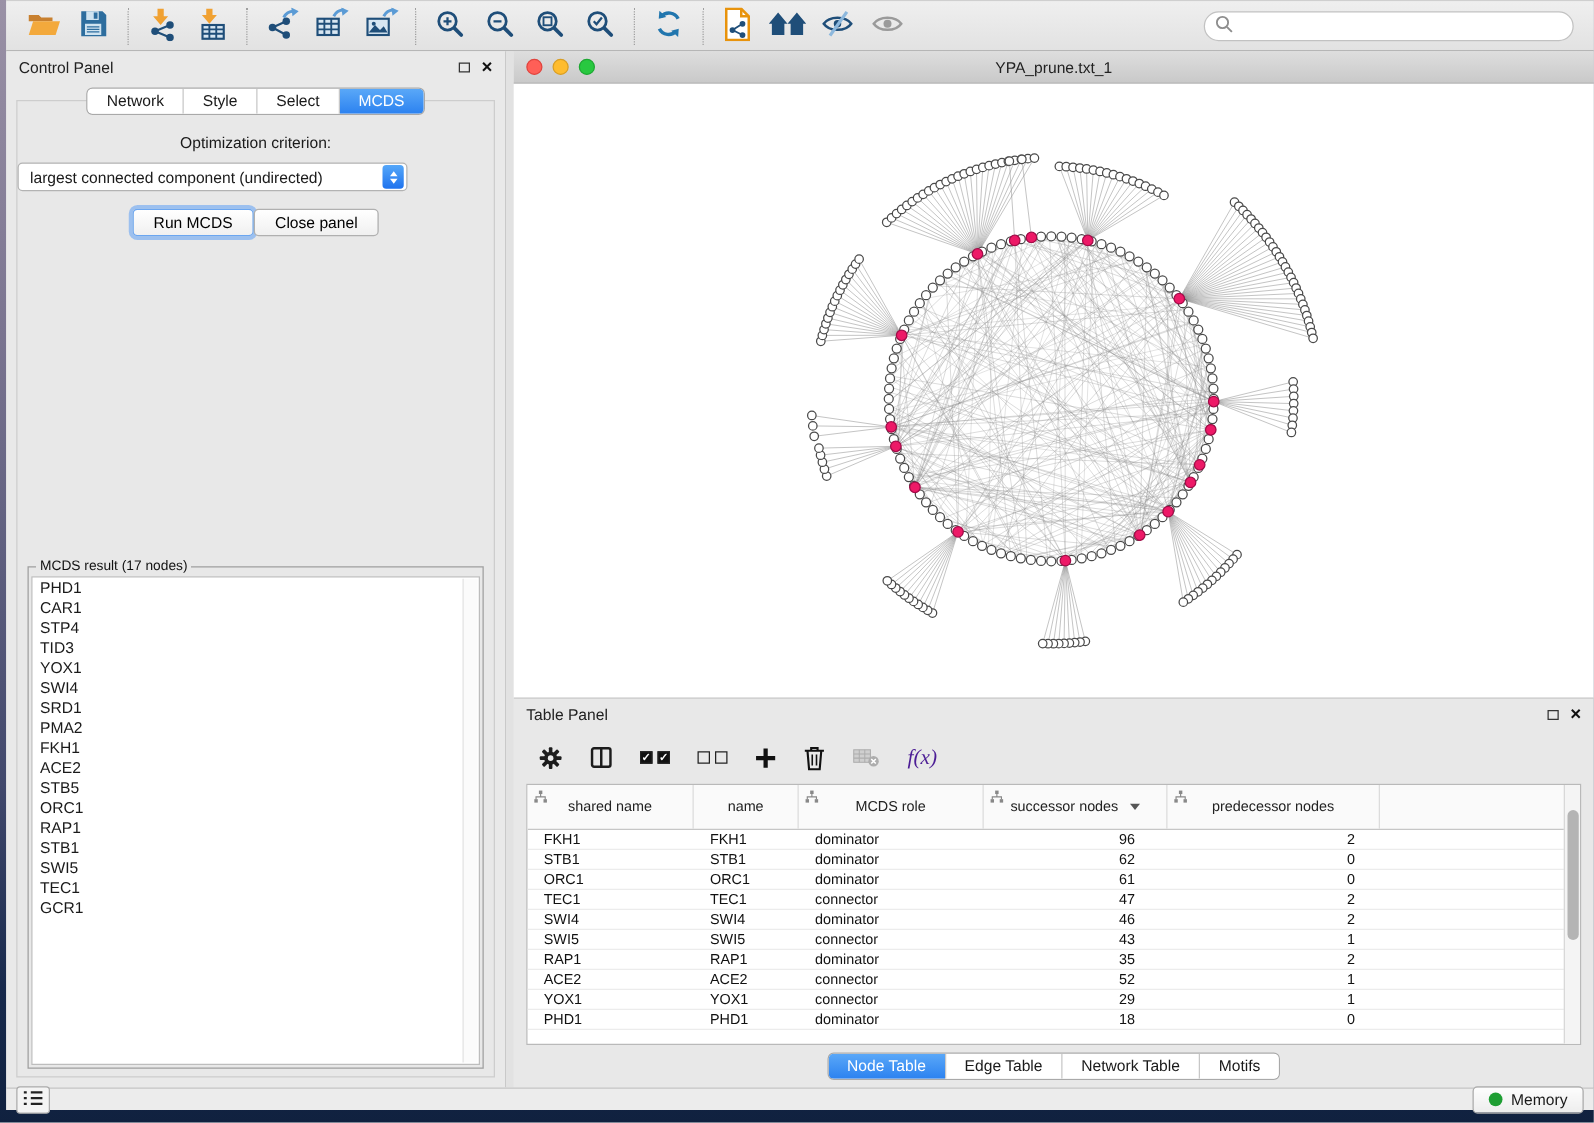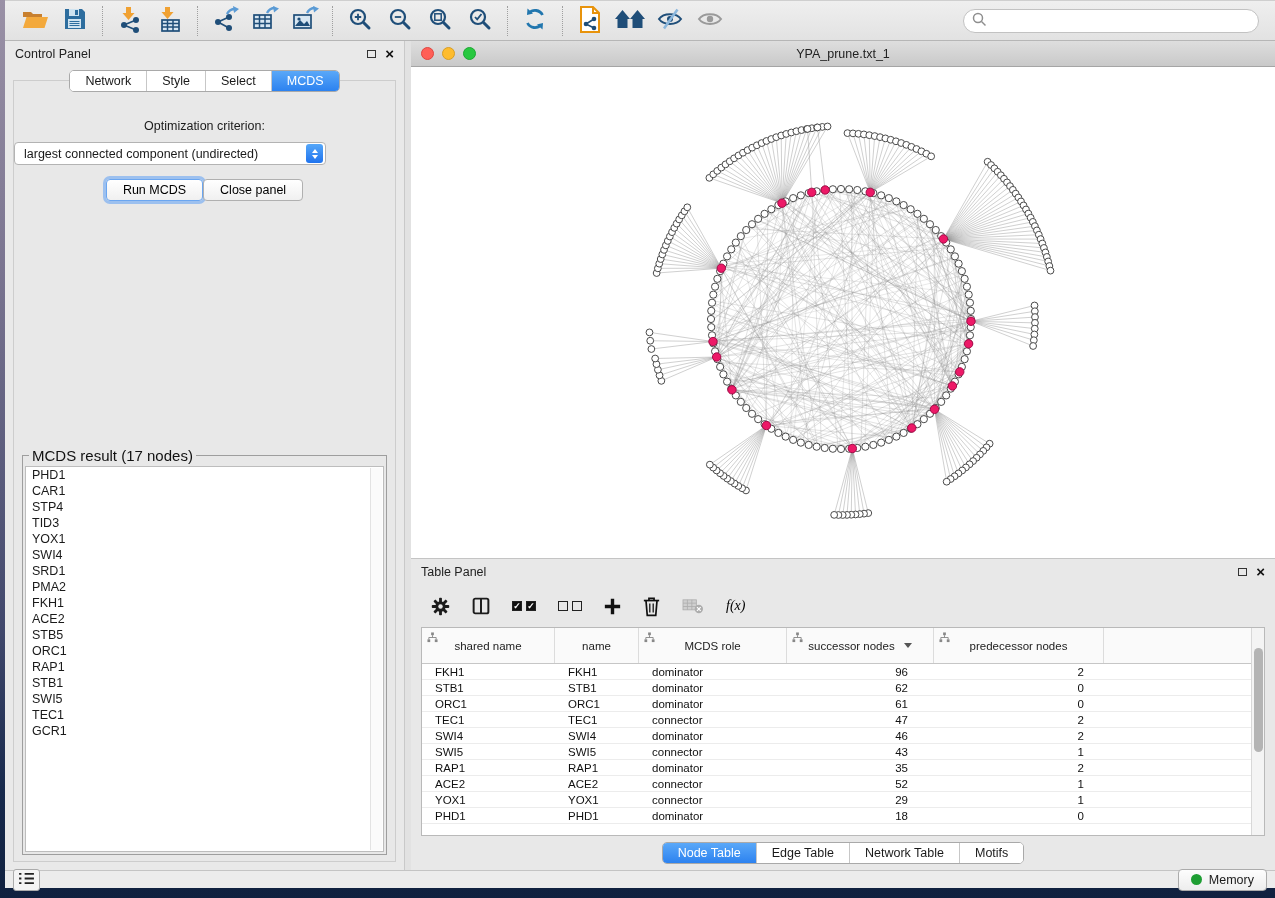--- a/index.html
+++ b/index.html
@@ -32,36 +32,36 @@
   .close-x { font-weight:bold; font-size:15px; line-height:10px; color:#111; }
 
   .cp-tabs-row { display:flex; justify-content:center; margin-top:3px; position:relative; z-index:2; }
   .seg { display:inline-flex; border:1px solid #a9a9a9; border-radius:5px; overflow:hidden; background:#fff; }
   .seg-tab { padding:3px 15px; font-size:12.5px; color:#1a1a1a; background:#fff; border-left:1px solid #c7c7c7; cursor:default; }
   .seg-tab:first-child { border-left:none; }
   .seg-tab.active { background:linear-gradient(#5aa8f8,#2c82f0); color:#fff; }
 
   .cp-content { flex:1; margin:-12px 8px 8px; border:1px solid #cdcdcd; background:#e8e8e8;
     position:relative; padding-top:26px; }
-  .opt-label { text-align:center; font-size:12.5px; margin-top:12px; }
+  .opt-label { text-align:center; font-size:12.5px; }
   .select-row { display:flex; justify-content:flex-start; margin-top:9px; }
   .select { width:312px; height:23px; background:#fff; border:1px solid #b3b3b3; border-radius:4px;
     display:flex; align-items:center; padding-left:9px; font-size:12.5px; }
   .select .stepper { margin-left:auto; margin-right:2px; width:17px; height:19px; border-radius:3px;
     background:linear-gradient(#55a7f9,#1f73ee); display:flex; flex-direction:column; align-items:center; justify-content:center; gap:2px; }
   .tri-up { width:0; height:0; border-left:3.5px solid transparent; border-right:3.5px solid transparent; border-bottom:4px solid #fff; }
   .tri-dn { width:0; height:0; border-left:3.5px solid transparent; border-right:3.5px solid transparent; border-top:4px solid #fff; }
   .btn-row { display:flex; justify-content:center; margin-top:14px; }
   .mac-btn { background:linear-gradient(#ffffff,#f0f0f0); border:1px solid #b0b0b0; border-radius:4px;
     padding:3px 16px; font-size:12.5px; }
   .mac-btn.focused { box-shadow:0 0 0 3px rgba(80,152,245,.5); border-color:#6ba6f0; }
 
   fieldset.result-box { position:absolute; left:8px; right:8px; top:366px; bottom:6px;
     border:1px solid #9e9e9e; padding:2px; background:#e8e8e8; }
-  fieldset.result-box legend { font-size:15px; padding:0 3px; margin-left:4px; color:#111; }
+  fieldset.result-box legend { font-size:11px; padding:0 3px; margin-left:4px; color:#111; }
   .result-list { position:absolute; left:2px; right:2px; top:2px; bottom:2px; background:#fff;
     border:1px solid #bdbdbd; overflow:hidden; }
   .result-item { font-size:12.5px; line-height:16px; padding-left:6px; }
   .vscroll-track { position:absolute; top:1px; bottom:1px; right:1px; width:12px; background:#fbfbfb; border-left:1px solid #e3e3e3; }
 
   
   .right-col { flex:1; display:flex; flex-direction:column; min-width:0; }
 
   .net-titlebar { height:26px; background:linear-gradient(#dedede,#c9c9c9); border-bottom:1px solid #a5a5a5;
     display:flex; align-items:center; padding:0 10px; flex:0 0 auto; position:relative; }
@@ -72,21 +72,21 @@
   .light.green { background:#28c840; border:1px solid #1da832; }
   .net-title { position:absolute; left:0; right:0; text-align:center; font-size:12.5px; color:#222; }
 
   .net-canvas { height:492px; background:#fff; position:relative; flex:0 0 auto; border-bottom:1px solid #c4c4c4; }
   .net-canvas svg { position:absolute; inset:0; }
 
   
   .table-panel { flex:1; background:#e8e8e8; display:flex; flex-direction:column; min-height:0; }
   .tp-toolbar { height:42px; display:flex; align-items:center; padding:0 0 0 20px; gap:22px; flex:0 0 auto; }
   .tp-icon { display:flex; align-items:center; justify-content:center; }
-  .fx { font-family:"Liberation Serif",serif; font-style:italic; font-size:14px; color:#000000;text-align:center; }
+  .fx { font-family:"Liberation Serif",serif; font-style:italic; font-size:17px; color:#4c1d95;text-align:center; }
   .cb-pair { display:flex; gap:4px; }
   .cb { width:10px; height:10px; border:1.5px solid #222; display:flex; align-items:center; justify-content:center; }
   .cb.checked { background:#111; color:#fff; font-size:9px; line-height:9px; font-weight:bold; }
 
   .table-wrap { flex:1; margin:0 10px 4px; background:#fff; border:1px solid #b9b9b9; position:relative; overflow:hidden; }
   .grid-head, .grid-row { display:grid; grid-template-columns:133px 84px 148px 147px 170px 1fr; }
   .grid-head { background:#fafafa; border-bottom:1px solid #c6c6c6; height:36px; }
   .h-cell { display:flex; align-items:center; justify-content:center; position:relative; border-right:1px solid #dcdcdc;
     font-size:11.5px; color:#222; gap:5px; }
   .h-cell .hier { position:absolute; left:5px; top:4px; }

